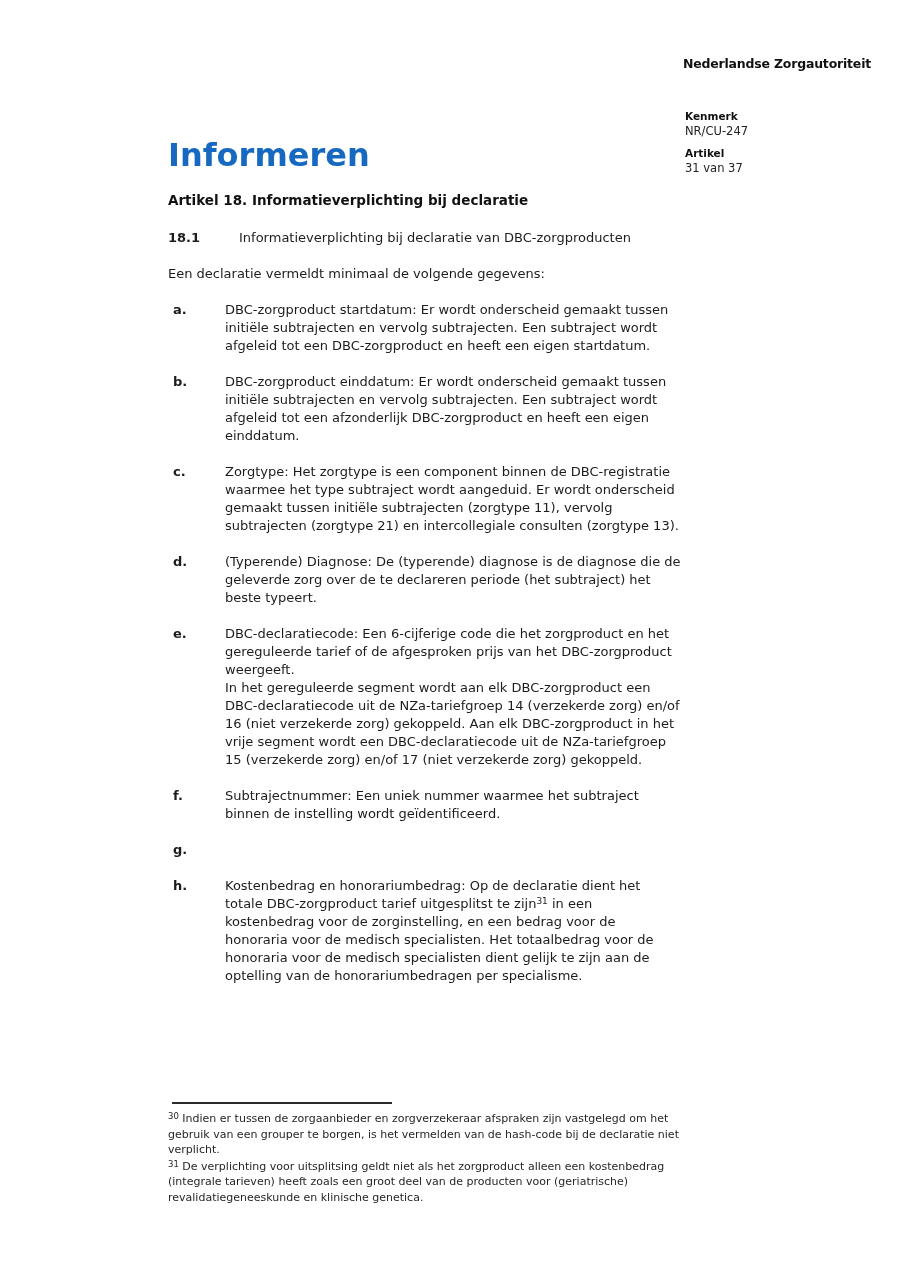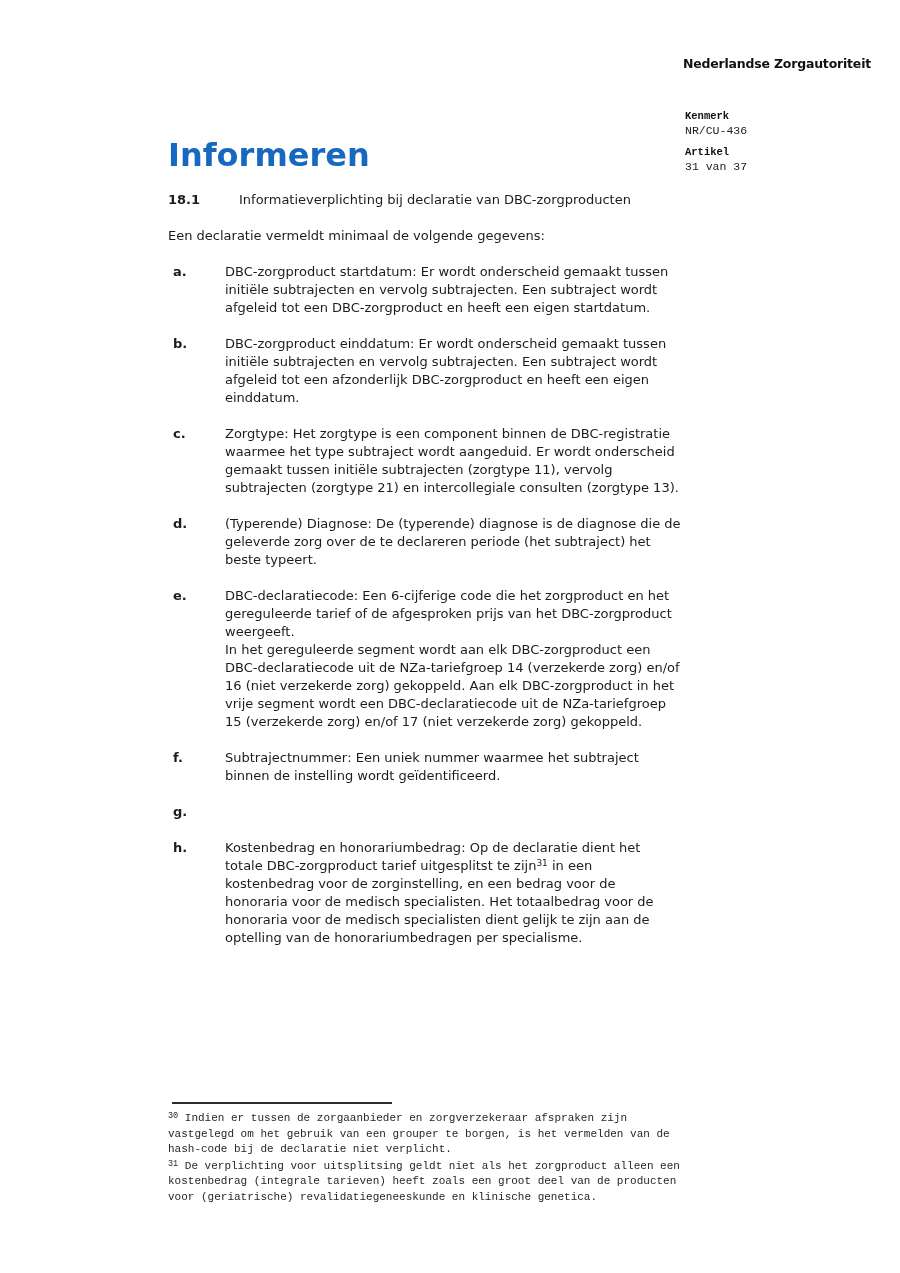--- a/index.html
+++ b/index.html
@@ -9,21 +9,21 @@
     position:relative; width:900px; height:1263px;
     background:#ffffff; overflow:hidden; color:#1c1c1c;
   }
 
   
   .brand {
     position:absolute; left:683px; top:56px;
     font-size:12.5px; font-weight:bold; color:#111;
     letter-spacing:-0.2px; white-space:nowrap;
   }
-  .meta { position:absolute; left:685px; top:110px; font-size:11.5px;font-family:Liberation Mono, monospace; }
+  .meta { position:absolute; left:685px; top:110px; font-size:11.5px; }
   .meta-label { font-weight:bold; font-size:10.5px; color:#111; }
   .meta-value { font-size:11.5px; color:#222; margin-top:2px; }
   .meta-group { margin-bottom:9px; }
 
   
   .content {
     position:absolute; left:168px; top:142px; width:514px;
     font-size:13px; line-height:18px;
   }
   .doc-title {
@@ -43,45 +43,46 @@
   .item-body { flex:1 1 auto; }
   .b { font-weight:normal; }
   .sup { font-size:9px; line-height:0; vertical-align:4px; }
 
   
   .footnotes {
     position:absolute; left:168px; top:1102px; width:516px;
     font-size:11px; line-height:15.5px; color:#262626;
   }
   .fn-rule { width:220px; height:2px; background:#2b2b2b; margin:0 0 7px 4px; }
-  .fn { margin-bottom:1px;font-family:Liberation Mono, monospace; }
+  .fn { margin-bottom:1px; }
   .fn-sup { font-size:8.5px; line-height:0; vertical-align:3.5px; }
 </style>
 </head>
 <body>
 
 <div class="page">
 
   <div class="brand">Nederlandse Zorgautoriteit</div>
 
   <div class="meta">
     <div class="meta-group">
       <div class="meta-label">Kenmerk</div>
-      <div class="meta-value">NR/CU-436</div>
+      <div class="meta-value">NR/CU-247</div>
     </div>
     <div class="meta-group">
       <div class="meta-label">Artikel</div>
       <div class="meta-value">31 van 37</div>
     </div>
   </div>
 
   <div class="content">
 
     <div class="doc-title" id="doc-title" style="color: rgb(22, 104, 192);">Informeren</div>
 
+    <div class="article-heading">Artikel 18. Informatieverplichting bij declaratie</div>
 
     <div class="row section-line">
       <div class="num-col">18.1</div>
       <div>Informatieverplichting bij declaratie van DBC-zorgproducten</div>
     </div>
 
     <div class="intro">Een declaratie vermeldt minimaal de volgende gegevens:</div>
 
     <div class="item">
       <div class="item-letter">a.</div>

